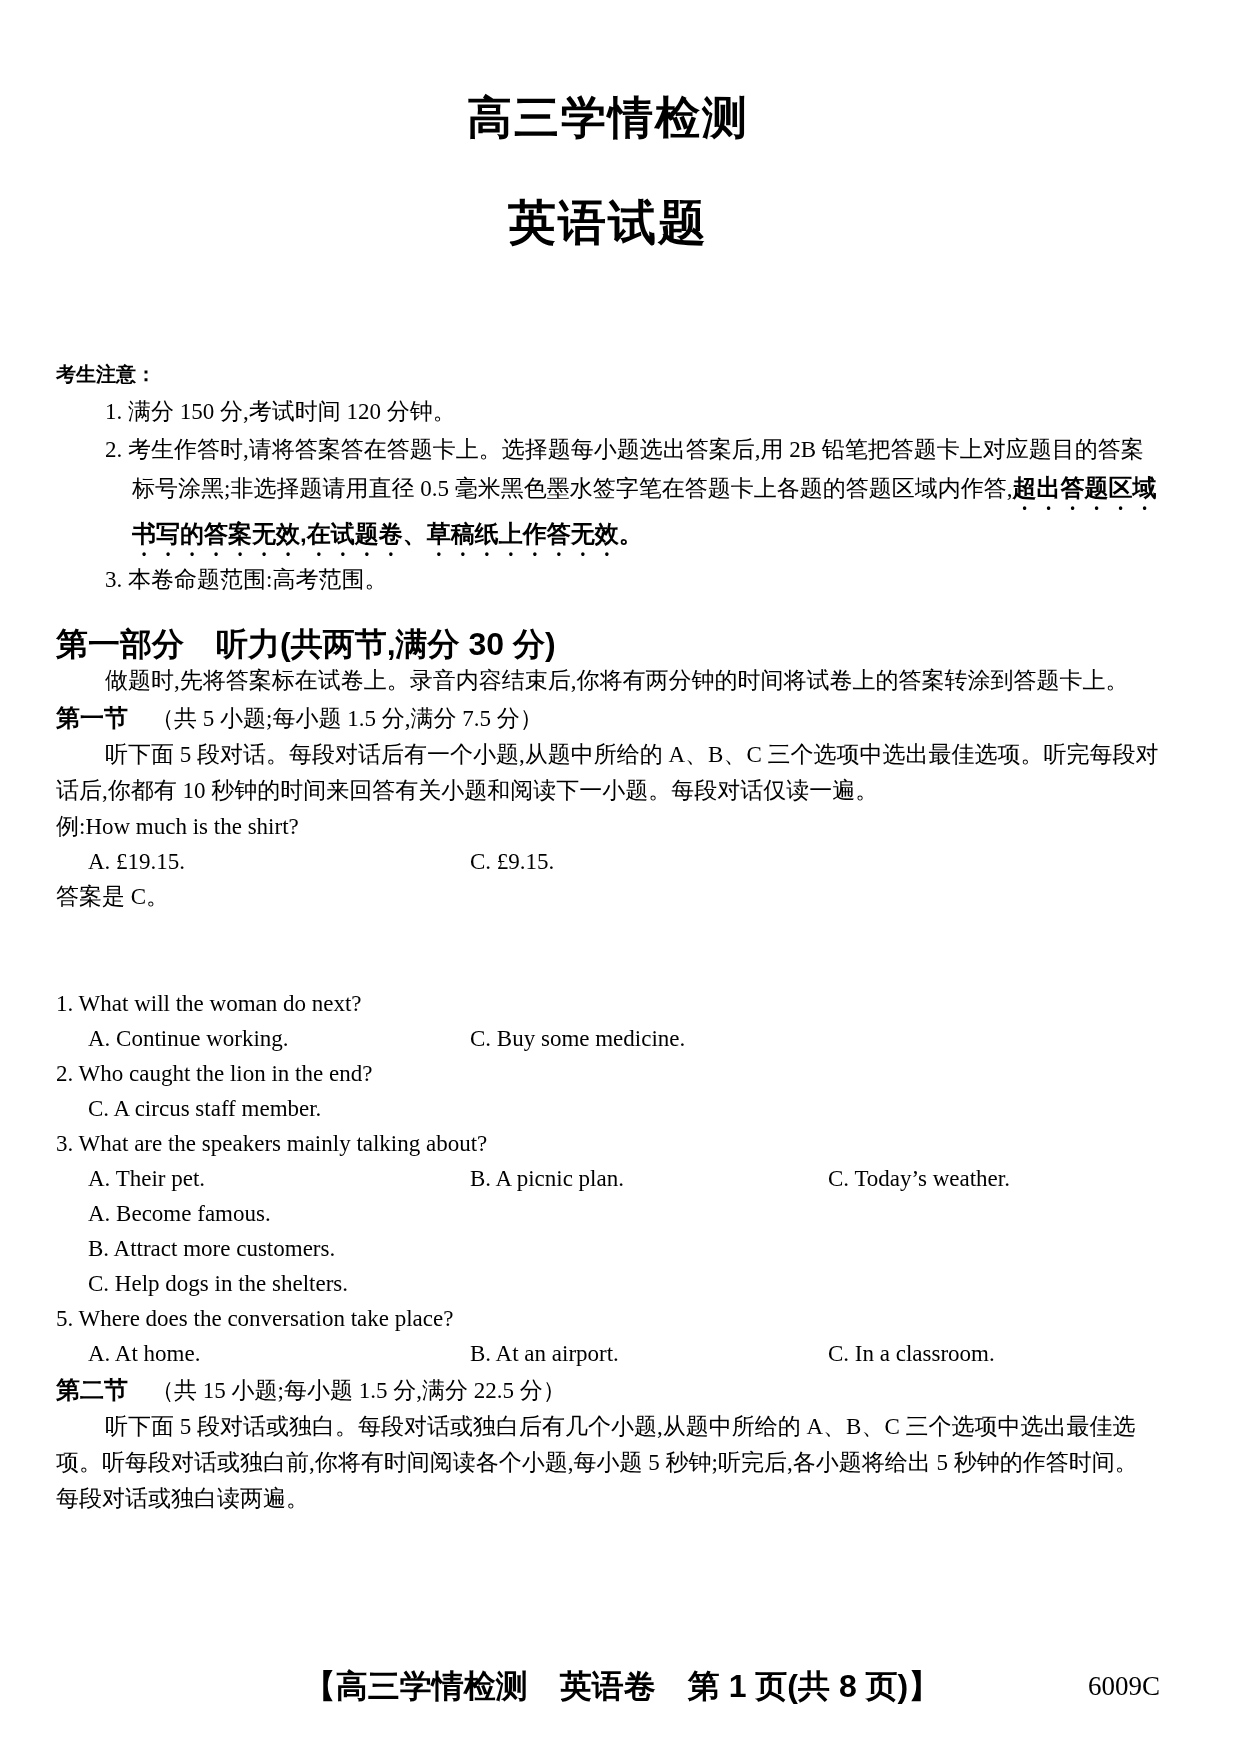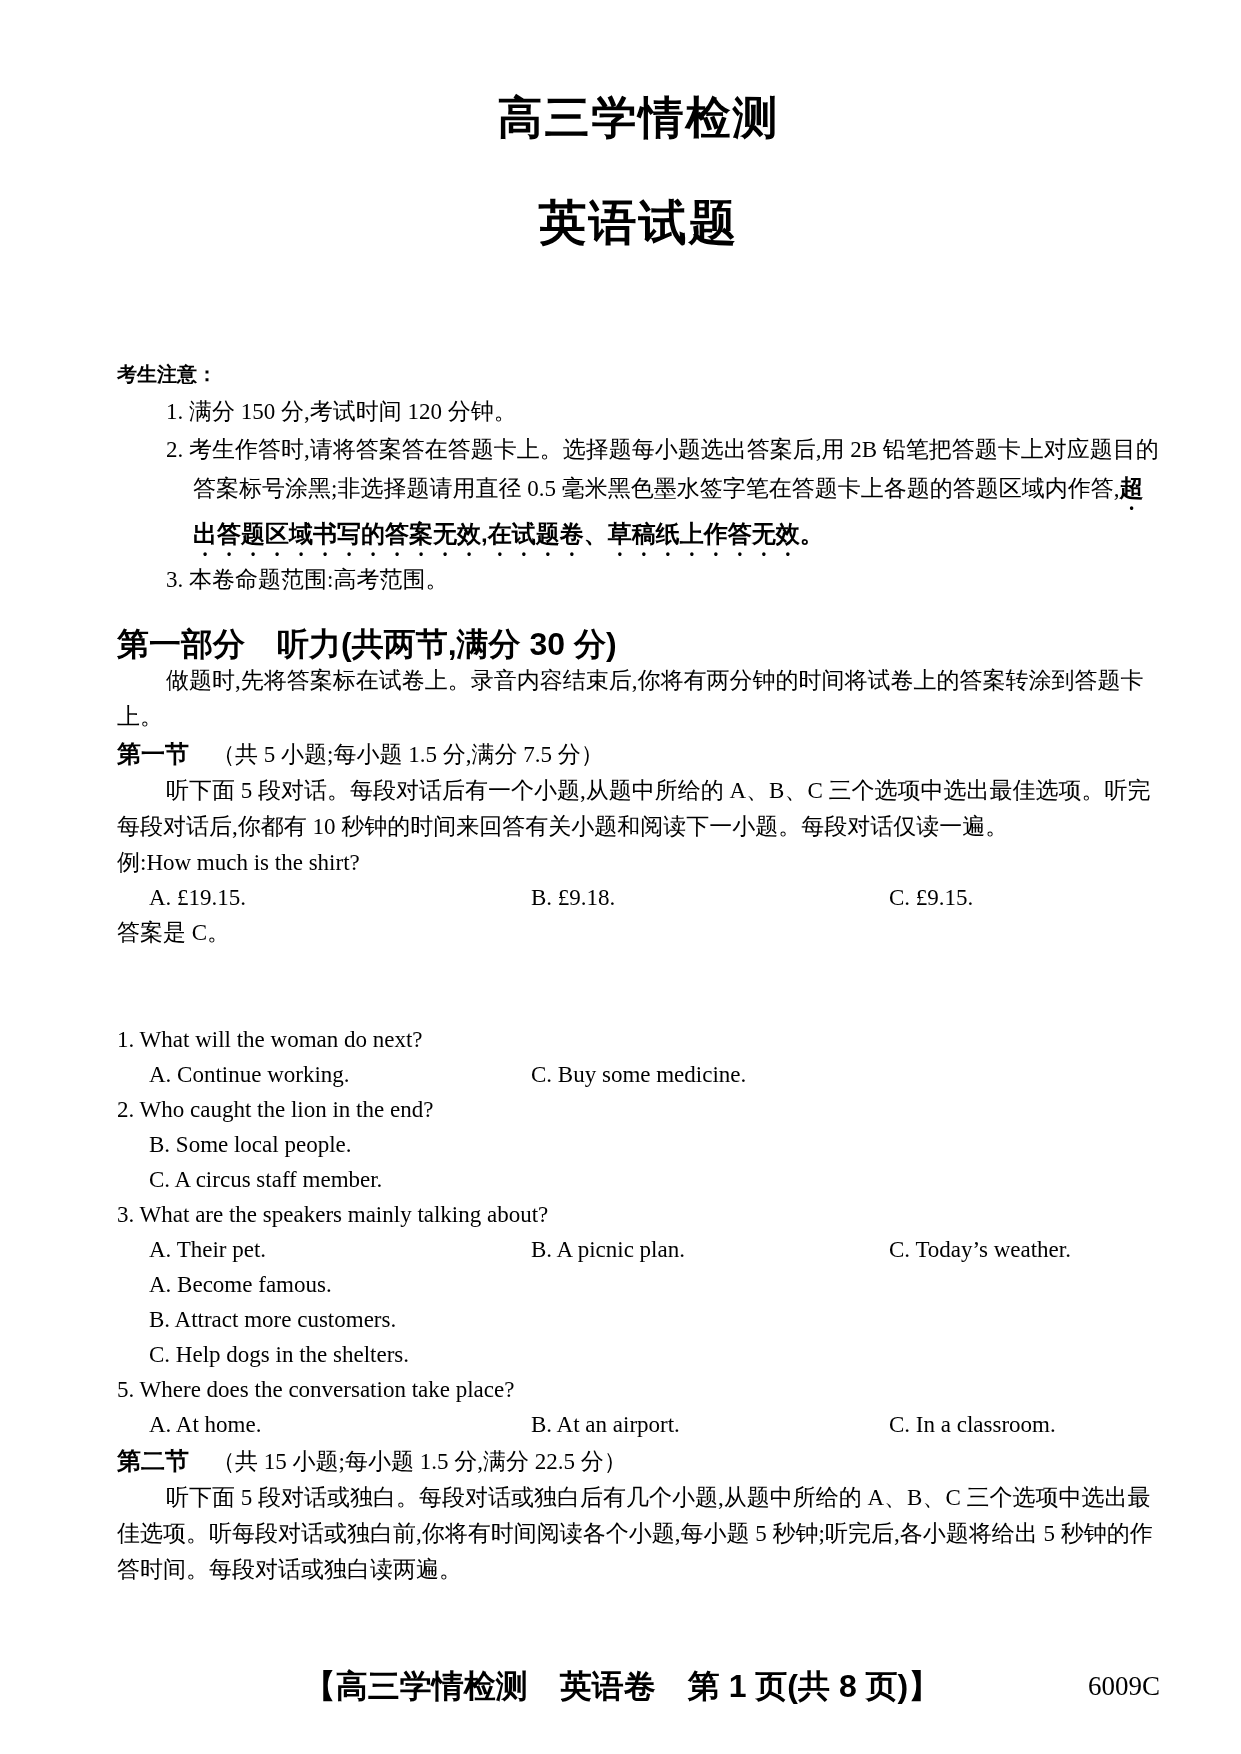--- a/index.html
+++ b/index.html
@@ -7,21 +7,21 @@
   .page {
     position: relative;
     width: 1241px;
     height: 1754px;
     margin: 0 auto;
     background: #ffffff;
     color: #000;
     font-family: "Liberation Serif", "DejaVu Serif", serif;
     font-size: 23px;
     line-height: 36px;
-    padding: 92px 81px 0 117px;
+    padding: 92px 81px 0 56px;
     overflow: hidden;
   }
 
   h1.exam-title {
     text-align: center;
     font-size: 45px;
     line-height: 52px;
     font-weight: bold;
     letter-spacing: 2px;
   }
@@ -125,38 +125,36 @@
 
   <div class="part-heading">第一部分　听力(共两节,满分 30 分)</div>
   <p class="para">做题时,先将答案标在试卷上。录音内容结束后,你将有两分钟的时间将试卷上的答案转涂到答题卡上。</p>
 
   <div class="section-heading"><span class="section-label">第一节</span>　<span>（共 5 小题;每小题 1.5 分,满分 7.5 分）</span></div>
   <p class="para">听下面 5 段对话。每段对话后有一个小题,从题中所给的 A、B、C 三个选项中选出最佳选项。听完每段对话后,你都有 10 秒钟的时间来回答有关小题和阅读下一小题。每段对话仅读一遍。</p>
 
   <div class="question-text">例:How much is the shirt?</div>
   <div class="options-row">
     <span class="col-a">A. £19.15.</span>
-    <span class="col-b">B. £9.18.</span>
     <span class="col-c">C. £9.15.</span>
   </div>
   <div class="answer-line">答案是 C。</div>
 
   <div class="questions">
 
     <div class="question">
       <div class="question-text">1. What will the woman do next?</div>
       <div class="options-row">
         <span class="col-a">A. Continue working.</span>
         <span class="col-c">C. Buy some medicine.</span>
       </div>
     </div>
 
     <div class="question">
       <div class="question-text">2. Who caught the lion in the end?</div>
-      <div class="option-line">B. Some local people.</div>
       <div class="option-line">C. A circus staff member.</div>
     </div>
 
     <div class="question">
       <div class="question-text">3. What are the speakers mainly talking about?</div>
       <div class="options-row">
         <span class="col-a">A. Their pet.</span>
         <span class="col-b">B. A picnic plan.</span>
         <span class="col-c">C. Today’s weather.</span>
       </div>

